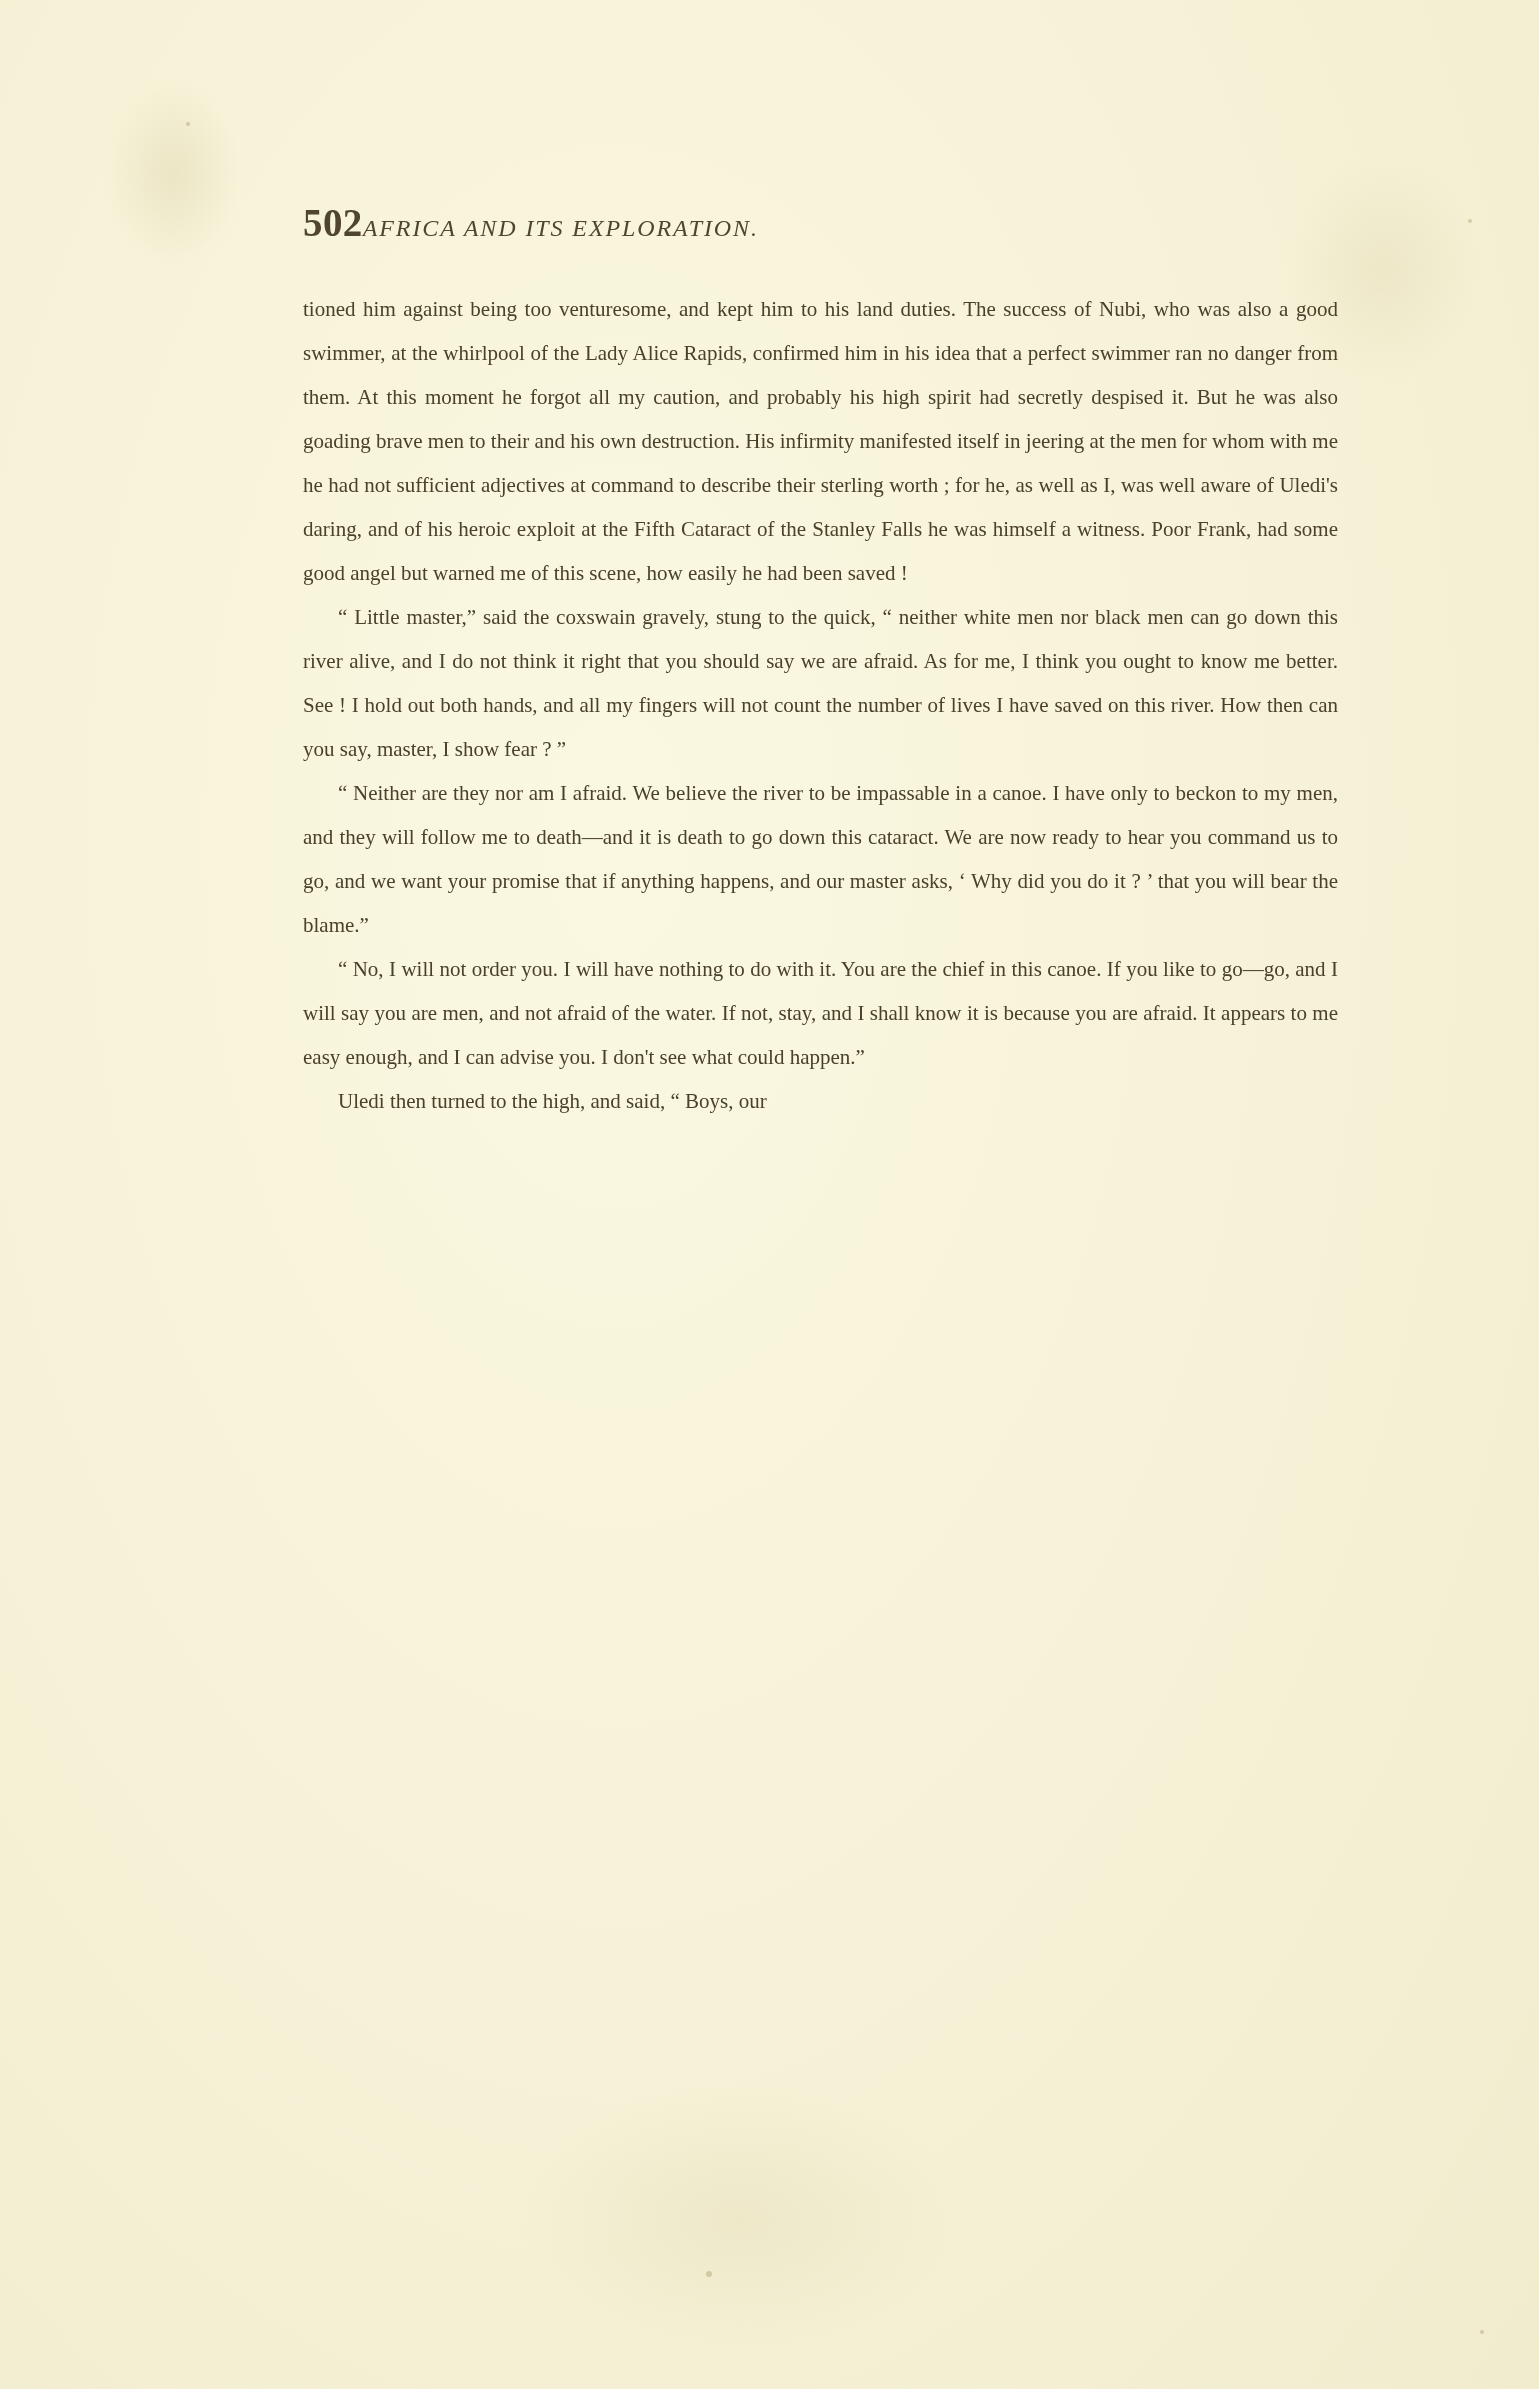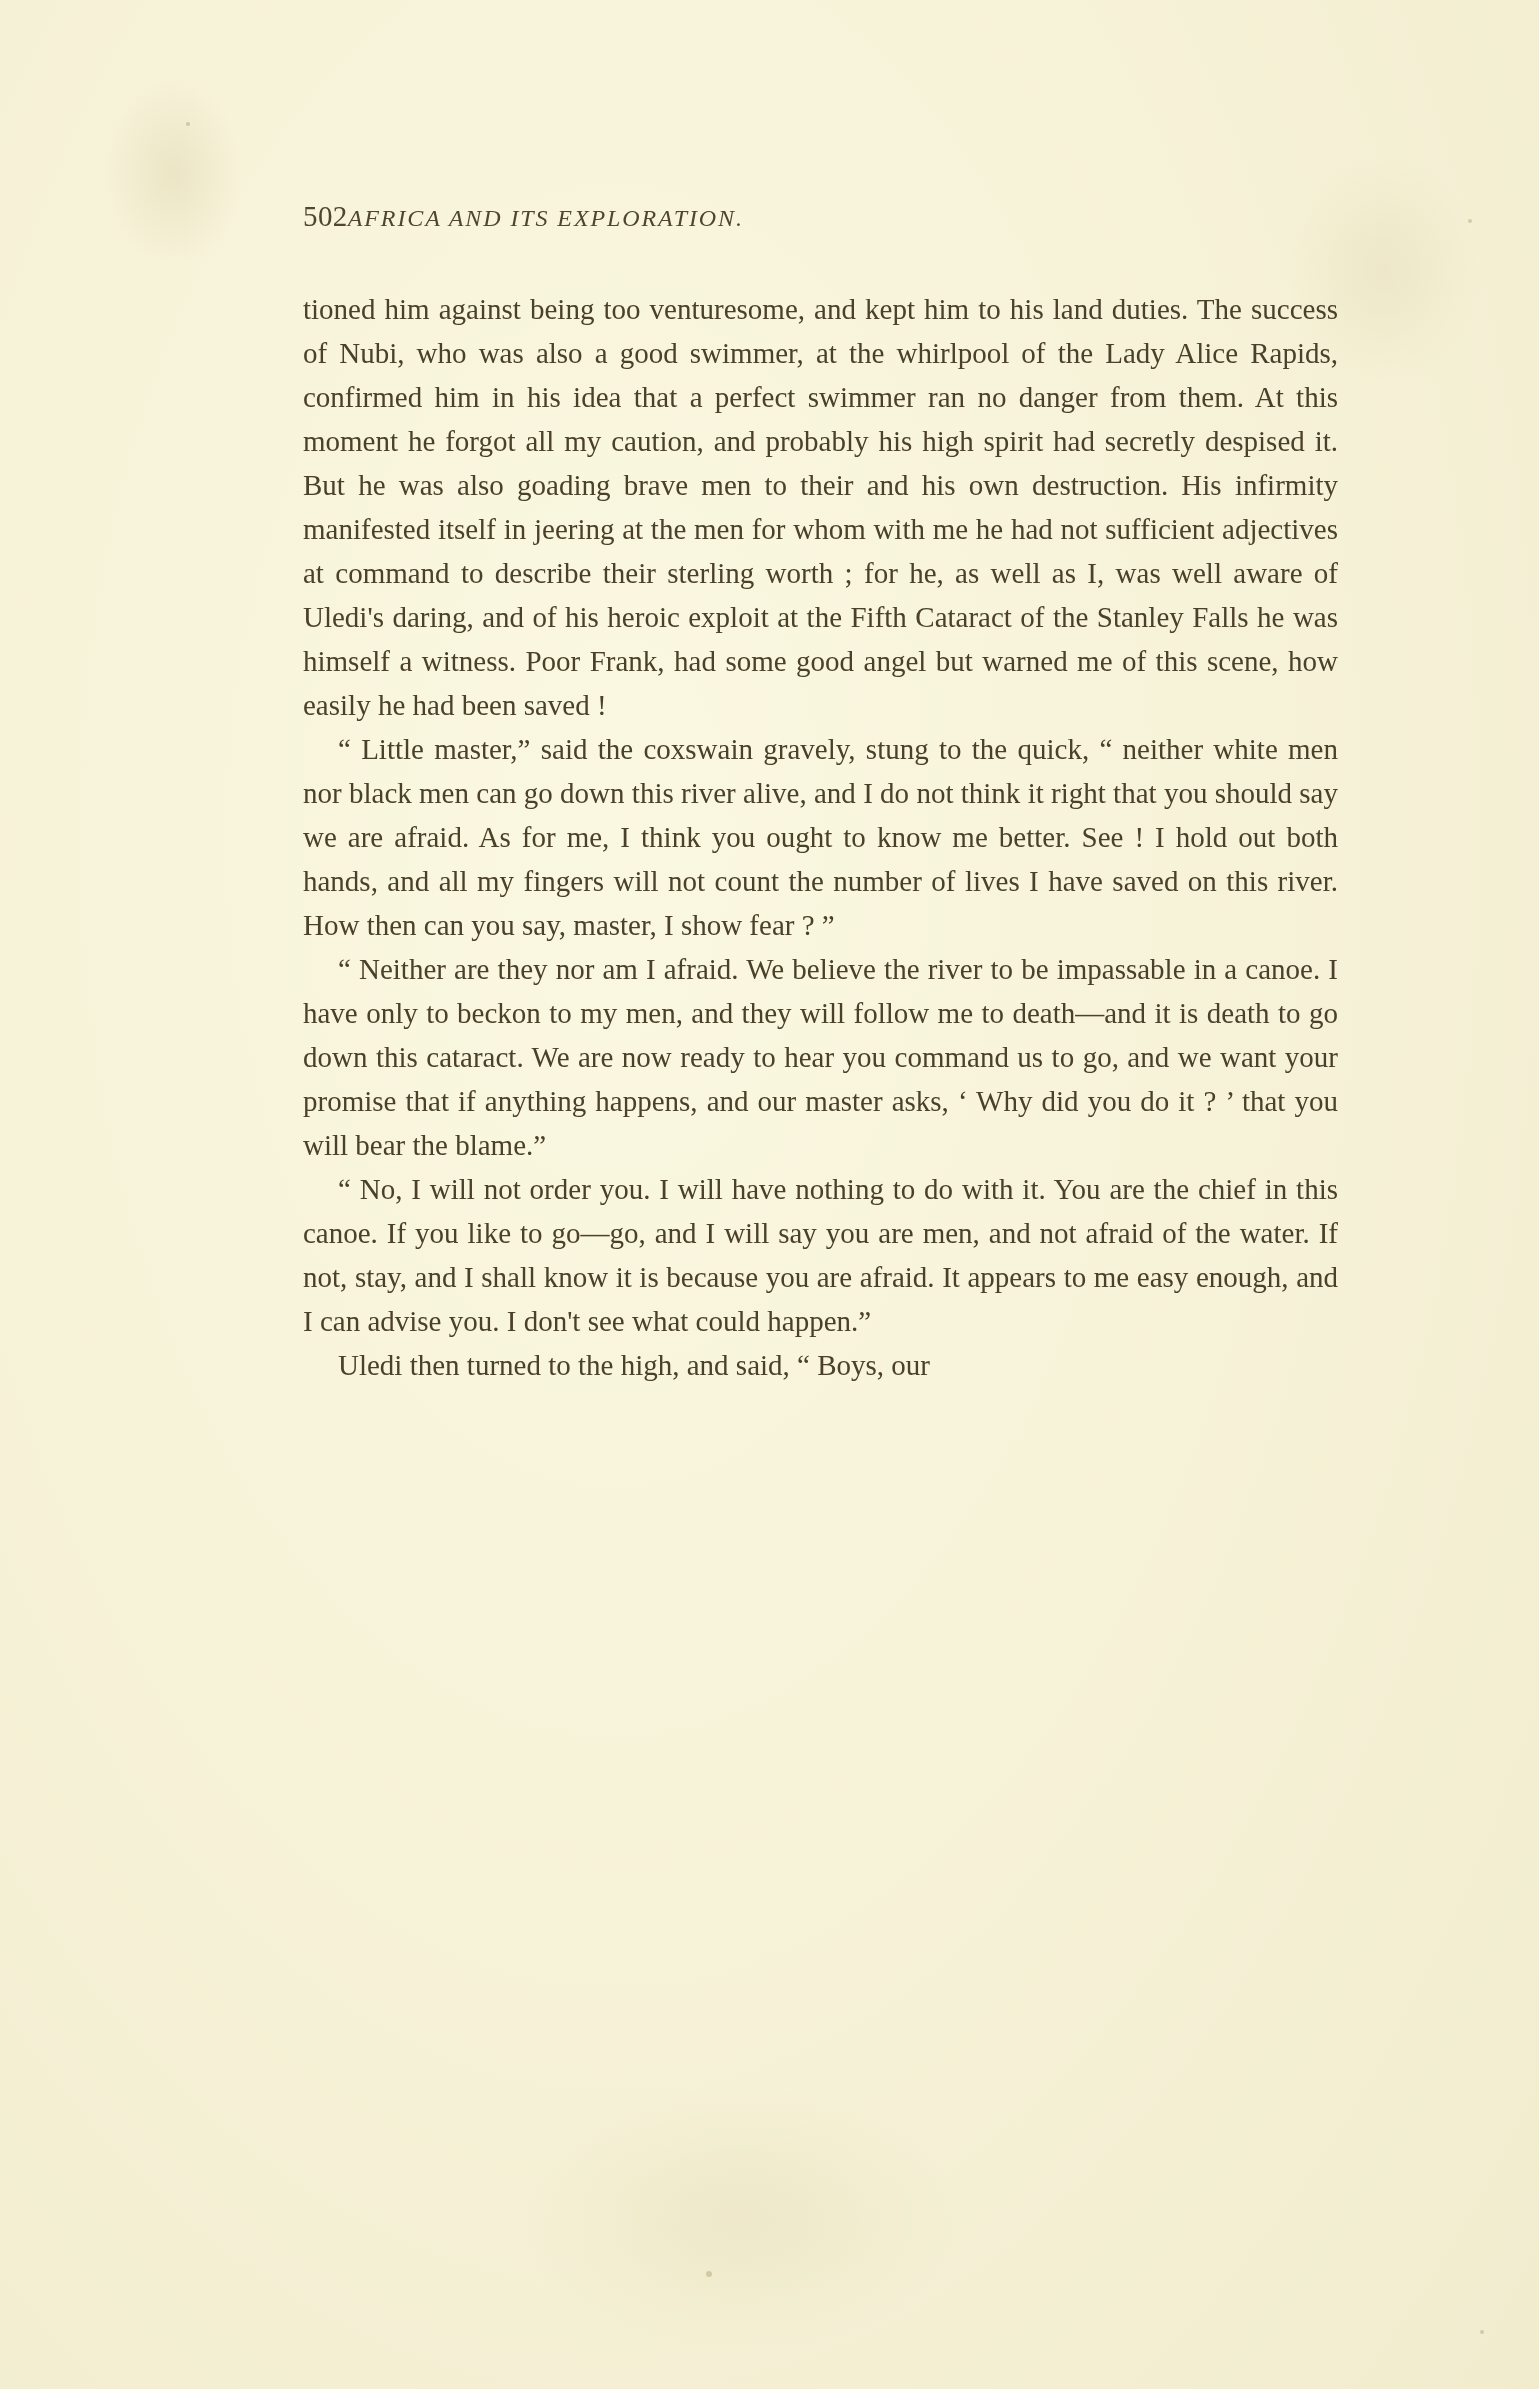--- a/index.html
+++ b/index.html
@@ -32,37 +32,38 @@
 
   .header {
     position: absolute;
     left: 303px;
     top: 200px;
     width: 1035px;
     display: flex;
     align-items: baseline;
   }
   .folio {
-    font-size: 29px;
+    font-size: 39px;
     letter-spacing: 0.4px;
     color: #50452e;
+    font-weight: bold;
   }
   .running-title {
     font-size: 24px;
     letter-spacing: 1.9px;
     color: #50452e;
     font-style: italic;
   }
 
   .body-text {
     position: absolute;
     left: 303px;
     top: 287px;
     width: 1035px;
-    font-size: 29px;
+    font-size: 21px;
     line-height: 44px;
     text-align: justify;
     text-justify: inter-word;
     color: #4b4029;
     -webkit-font-smoothing: antialiased;
   }
   .body-text p {
     margin: 0;
     text-indent: 0;
   }

